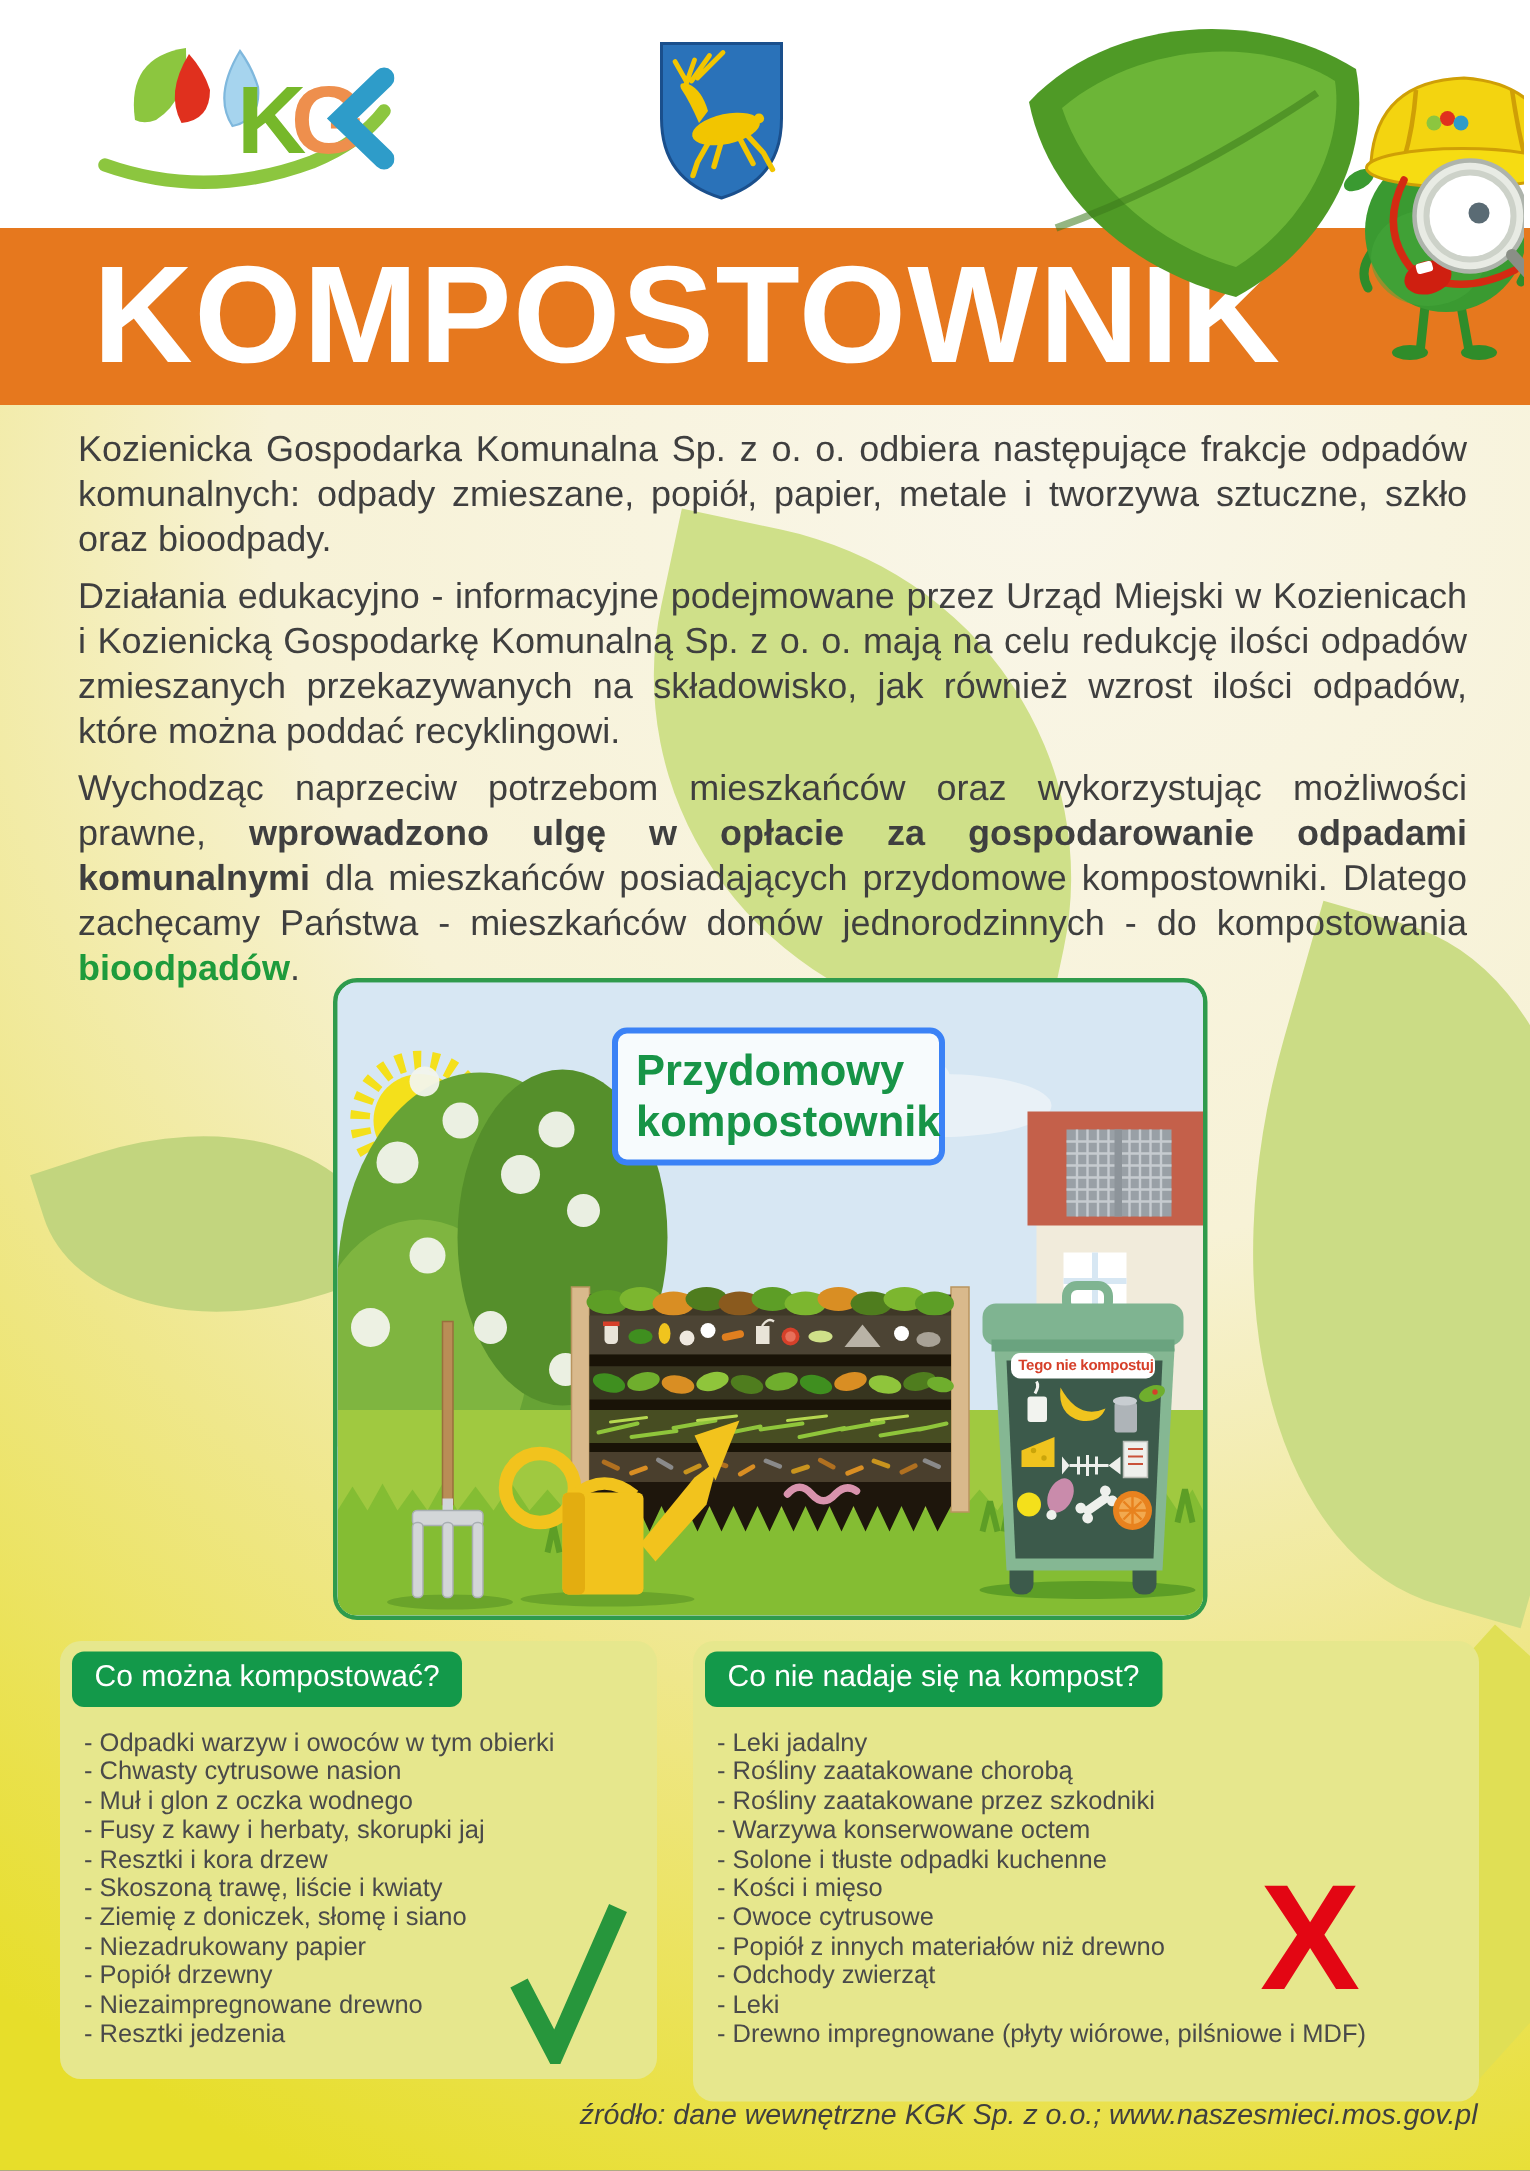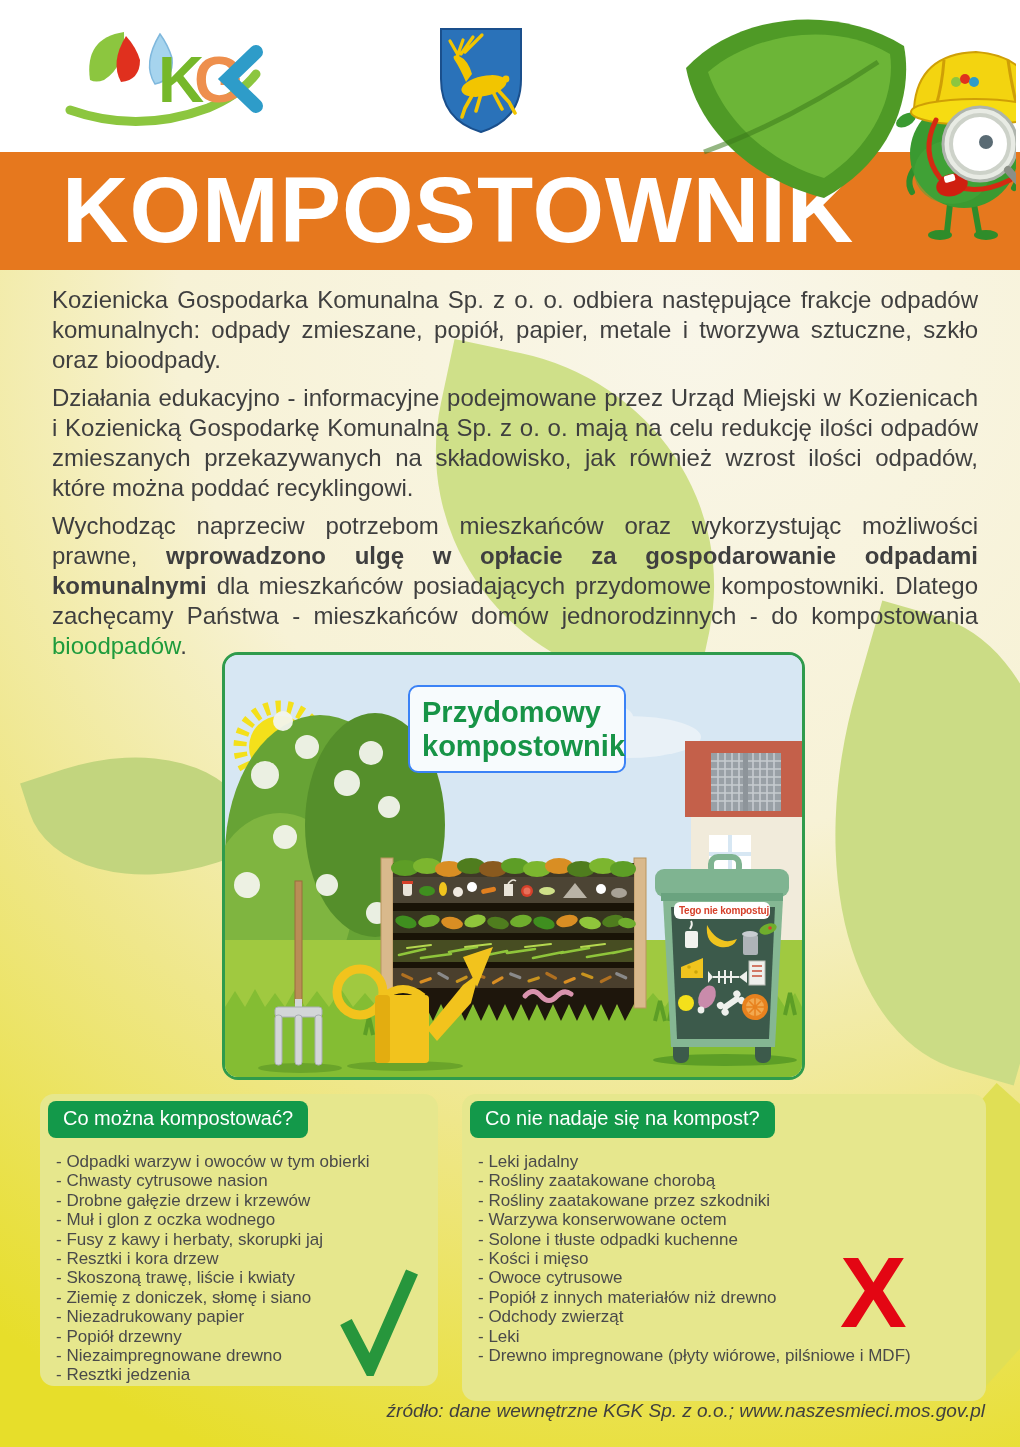--- a/index.html
+++ b/index.html
@@ -13,25 +13,25 @@
   .leaf.l1{left:420px;top:368px;width:310px;height:300px;background:#cfe089;border-radius:0 78% 0 78%;transform:rotate(12deg);}
   .leaf.l2{left:818px;top:628px;width:260px;height:430px;background:#cbdc85;border-radius:0 78% 0 78%;transform:rotate(16deg);}
   .leaf.l3{left:893px;top:1118px;width:195px;height:235px;background:#e0df55;border-radius:0 78% 0 78%;transform:rotate(42deg);}
   .leaf.l4{left:36px;top:748px;width:208px;height:136px;background:#c2d57e;border-radius:0 78% 0 78%;transform:rotate(-18deg);}
   .logo-kgk{position:absolute;left:58px;top:22px;z-index:3;}
   .coat{position:absolute;left:436px;top:24px;z-index:3;}
   .mascot{position:absolute;left:668px;top:2px;z-index:6;}
   .intro{position:absolute;left:52px;top:285px;width:926px;z-index:3;color:#3f3f3f;font-size:24px;line-height:30px;text-align:justify;}
   .intro p{margin:0 0 8px 0;}
   .intro .b{font-weight:700;}
-  .intro .g{font-weight:400;color:#1e9b3c;}
+  .intro .g{font-weight:700;color:#1e9b3c;}
   .card{position:absolute;left:222px;top:652px;width:577px;height:422px;border:3px solid #2f9b4c;border-radius:16px;
         background:#d7e7f3;overflow:hidden;z-index:4;}
   .card svg{position:absolute;left:0;top:0;}
-  .caption-box{position:absolute;left:183px;top:30px;width:190px;z-index:5;background:#f7fbfd;border:2px solid #3b82f6;
+  .caption-box{position:absolute;left:183px;top:30px;width:190px;z-index:5;background:#f7fbfd;border:4px solid #3b82f6;
         border-radius:10px;padding:8px 12px;color:#179447;font-size:29px;font-weight:700;line-height:1.18;}
   .bin-label{position:absolute;left:449px;top:247px;width:94px;z-index:5;background:#ffffff;border-radius:6px;
         padding:3px 1px;color:#d6402a;font-size:10px;font-weight:800;text-align:right;letter-spacing:-0.2px;}
   .panel{position:absolute;background:#e6e78d;border-radius:14px;z-index:4;}
   .panel.yes{left:40px;top:1094px;width:398px;height:292px;}
   .panel.no{left:462px;top:1094px;width:524px;height:307px;}
   .panel-header{display:inline-block;background:#13994a;color:#ffffff;font-weight:400;font-size:20px;
         padding:6px 15px 8px;border-radius:8px;margin:7px 0 0 8px;}
   .panel ul{list-style:none;margin:14px 0 0 0;padding:0 0 0 16px;color:#4a4a4a;font-size:17px;line-height:19.4px;}
   .checkmark{position:absolute;left:300px;top:172px;}
@@ -302,21 +302,20 @@
       <div>kompostownik</div>
     </div>
     <div class="bin-label">Tego nie kompostuj</div>
   </div>
 
   <div class="panel yes">
     <div class="panel-header">Co można kompostować?</div>
     <ul>
       <li>- Odpadki warzyw i owoców w tym obierki</li>
       <li>- Chwasty cytrusowe nasion</li>
-      <li>- Drobne gałęzie drzew i krzewów</li>
       <li>- Muł i glon z oczka wodnego</li>
       <li>- Fusy z kawy i herbaty, skorupki jaj</li>
       <li>- Resztki i kora drzew</li>
       <li>- Skoszoną trawę, liście i kwiaty</li>
       <li>- Ziemię z doniczek, słomę i siano</li>
       <li>- Niezadrukowany papier</li>
       <li>- Popiół drzewny</li>
       <li>- Niezaimpregnowane drewno</li>
       <li>- Resztki jedzenia</li>
     </ul>

